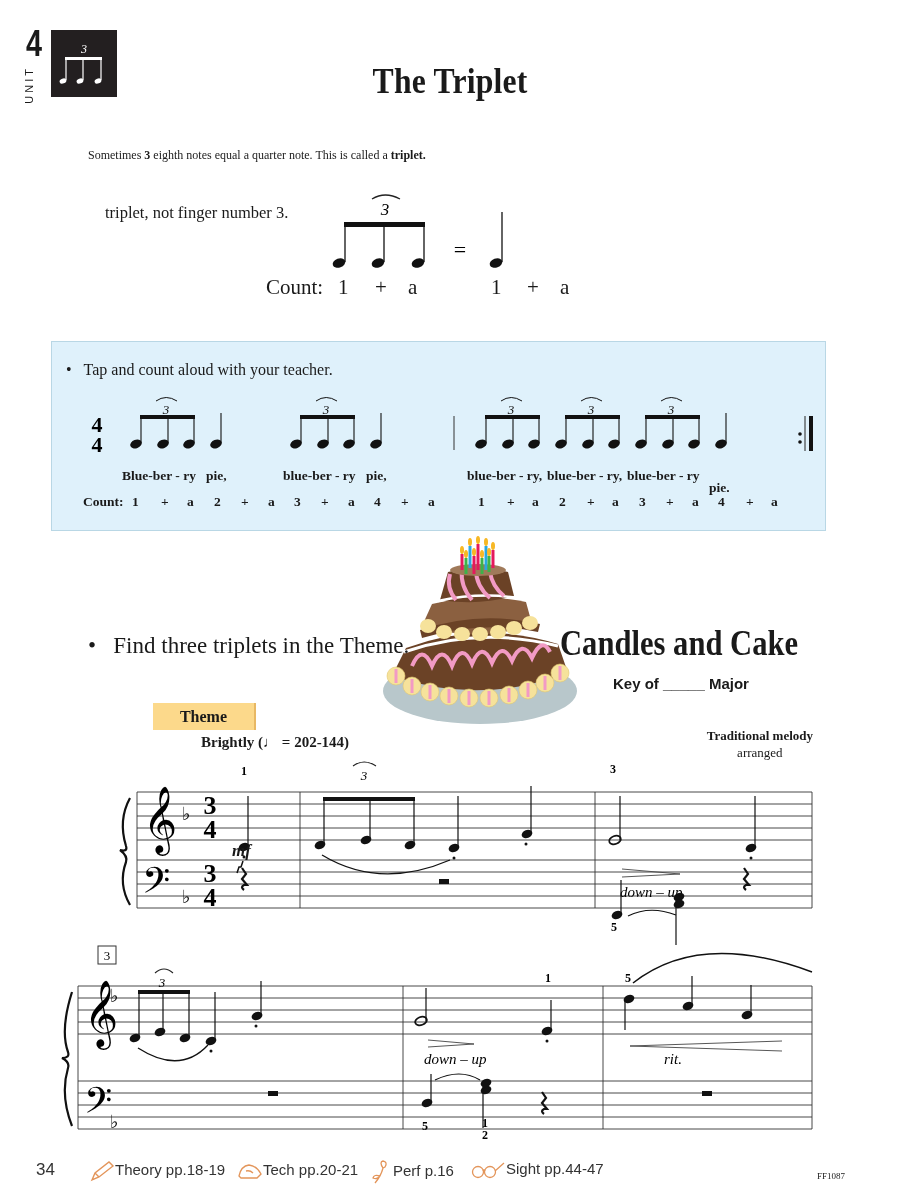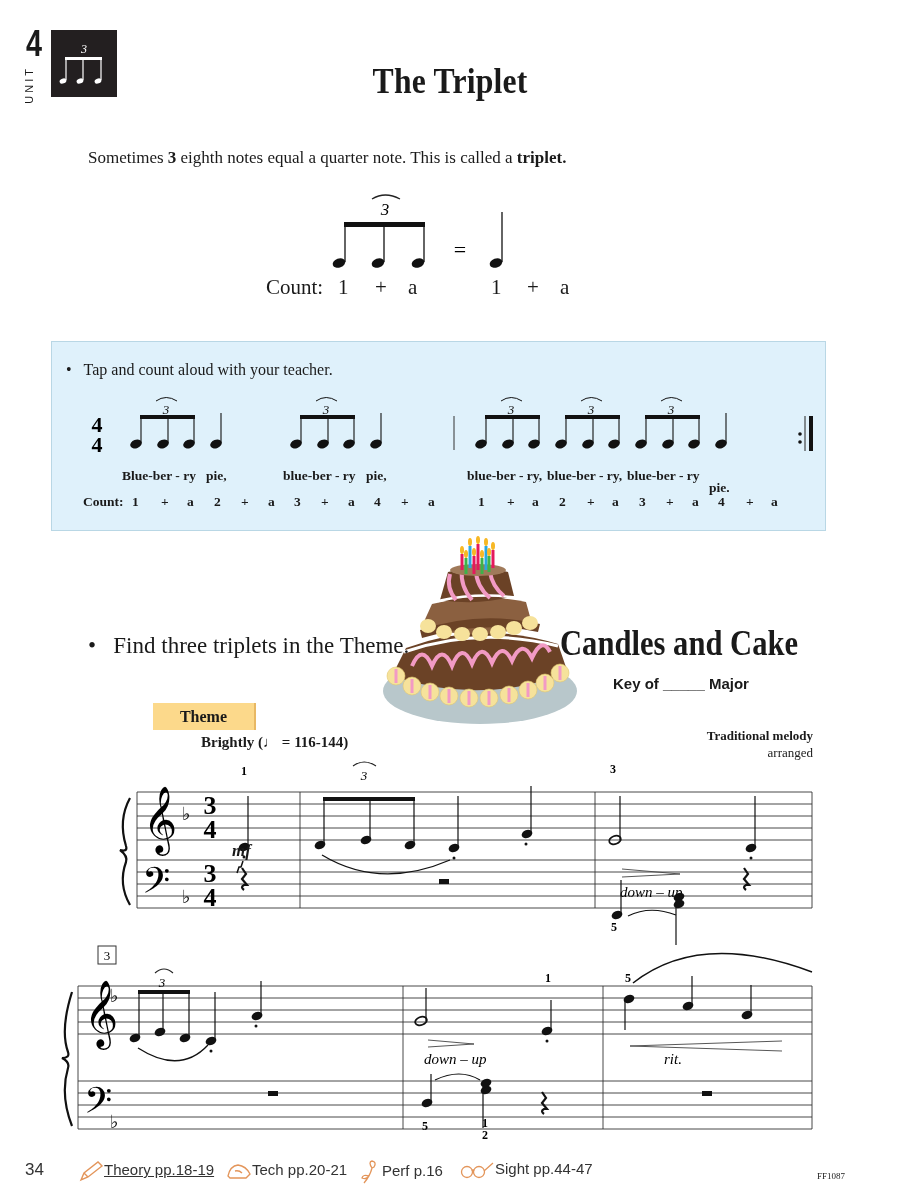--- a/index.html
+++ b/index.html
@@ -2,35 +2,35 @@
 <html><head>
 <meta charset="utf-8">
 <style>
   html,body{margin:0;padding:0;background:#fff;}
   body{width:900px;height:1200px;position:relative;overflow:hidden;font-family:"Liberation Serif","DejaVu Serif",serif;color:#1a1a1a;}
   .abs{position:absolute;}
   .unit-num{left:26px;top:26px;font-family:"Liberation Sans",sans-serif;font-weight:bold;font-size:36px;line-height:36px;transform:scaleX(0.8);transform-origin:left top;}
   .unit-label{left:23px;top:66px;font-family:"Liberation Sans",sans-serif;font-size:11px;letter-spacing:3px;writing-mode:vertical-rl;transform:rotate(180deg);}
   .unit-box{left:51px;top:30px;width:66px;height:67px;background:#231f20;}
   .page-title{left:0;width:900px;top:60px;text-align:center;font-size:36px;font-weight:bold;transform:scaleX(0.88);transform-origin:center;letter-spacing:0.2px;}
-  .intro{left:88px;top:148px;font-size:17px;}
+  .intro{left:88px;top:148px;font-size:12px;}
   .note-text{left:105px;top:201px;font-size:16.5px;line-height:24px;}
   .count1{left:266px;top:275px;font-size:21px;}
   .count1 span{position:absolute;top:0;}
   .blue-box{left:51px;top:341px;width:775px;height:190px;background:#dff1fb;border:1px solid #b9d7e5;box-sizing:border-box;}
   .tap-text{left:66px;top:361px;font-size:16px;}
   .lyric{font-weight:bold;font-size:13.5px;top:468px;}
   .countrow{font-weight:bold;font-size:13.5px;top:494px;}
   .find-text{left:88px;top:633px;font-size:23px;}
   .song-title{left:560px;top:622px;font-size:36px;font-weight:bold;transform:scaleX(0.85);transform-origin:left top;white-space:nowrap;}
   .key-of{left:613px;top:675px;font-family:"Liberation Sans",sans-serif;font-weight:bold;font-size:15px;text-align:center;}
   .theme-box{left:153px;top:703px;width:103px;height:27px;background:#fcd98b;border-right:2px solid #e8b864;box-sizing:border-box;font-weight:bold;font-size:16px;text-align:center;line-height:27px;}
   .brightly{left:201px;top:734px;font-weight:bold;font-size:15px;}
-  .trad{right:87px;top:727px;text-align:right;font-size:13px;line-height:17px;}
-  .footer{top:1160px;font-family:"Liberation Sans",sans-serif;font-size:15px;color:#333;}
+  .trad{right:87px;top:727px;text-align:center;font-size:13px;line-height:17px;}
+  .footer{top:1160px;font-family:"Liberation Sans",sans-serif;font-size:15px;color:#333;margin-left:11px;}
   .footer .ico{display:inline-block;vertical-align:middle;}
   .ff{right:55px;top:1171px;font-size:9px;font-family:"Liberation Serif",serif;}
   svg{position:absolute;overflow:visible;}
 </style>
 </head>
 <body>
 
 <div class="abs unit-num">4</div>
 <div class="abs unit-label">UNIT</div>
 <div class="abs unit-box">
@@ -45,20 +45,21 @@
     <ellipse cx="47" cy="51" rx="3.5" ry="2.5" fill="#fff" transform="rotate(-20 47 51)"></ellipse>
   </svg>
 </div>
 <div class="abs page-title">The Triplet</div>
 
 <div class="abs intro">
   <span>Sometimes </span><b>3</b><span> eighth notes equal a quarter note. This is called a </span><b>triplet.</b>
 </div>
 
 <div class="abs note-text">
+  <div>triplet, not finger number 3.</div>
 </div>
 
 <svg class="triplet-diagram" style="left:330px;top:190px;" width="250" height="90">
   <path d="M 372 9 Q 385 1 400 9" transform="translate(-330,0)" fill="none" stroke="#222" stroke-width="1.3"></path>
   <text x="55" y="25" font-style="italic" font-size="17" text-anchor="middle" font-family="Liberation Serif, serif">3</text>
   <rect x="14" y="32" width="81" height="5" fill="#111"></rect>
   <line x1="15" y1="34" x2="15" y2="72" stroke="#111" stroke-width="1.3"></line>
   <line x1="54" y1="34" x2="54" y2="72" stroke="#111" stroke-width="1.3"></line>
   <line x1="94" y1="34" x2="94" y2="72" stroke="#111" stroke-width="1.3"></line>
   <ellipse cx="9" cy="73" rx="6.5" ry="4.5" fill="#111" transform="rotate(-20 9 73)"></ellipse>
@@ -270,21 +271,21 @@
 <div class="abs find-text">
   <span>•</span>&nbsp;&nbsp;&nbsp;<span>Find three triplets in the Theme.</span>
 </div>
 <div class="abs song-title">Candles and Cake</div>
 <div class="abs key-of">
   <span>Key of</span>
   <span>_____</span>
   <span>Major</span>
 </div>
 <div class="abs theme-box">Theme</div>
-<div class="abs brightly">Brightly (♩ = 116-144)</div>
+<div class="abs brightly">Brightly (♩ = 202-144)</div>
 <div class="abs trad">
   <div style="font-weight:bold">Traditional melody</div>
   <div>arranged</div>
 </div>
 
 <svg style="left:0;top:0;" width="900" height="1200">
   <g stroke="#333" stroke-width="0.9">
 
     <line x1="137" y1="792" x2="812" y2="792"></line>
       <line x1="137" y1="804" x2="812" y2="804"></line>
@@ -431,21 +432,21 @@
   <ellipse cx="688" cy="1006" rx="5.5" ry="4" fill="#111" transform="rotate(-20 688 1006)"></ellipse>
   <line x1="751" y1="985" x2="751" y2="1014" stroke="#111" stroke-width="1.2"></line>
   <ellipse cx="747" cy="1015" rx="5.5" ry="4" fill="#111" transform="rotate(-20 747 1015)"></ellipse>
   <path d="M 782 1041 L 630 1046 L 782 1051" fill="none" stroke="#444" stroke-width="0.9"></path>
   <text x="664" y="1064" font-size="15" font-style="italic" font-family="Liberation Serif, serif">rit.</text>
   <rect x="702" y="1091" width="10" height="5" fill="#111"></rect>
 </svg>
 
 <div class="abs footer" style="left:25px;font-size:17px;">34</div>
 
-<div class="abs footer" style="left:78px;text-decoration:underline;">
+<div class="abs footer" style="left:78px;">
   <svg class="ico" style="position:relative;" width="26" height="22">
       <path d="M 3 20 L 6 13 L 20 2 L 24 6 L 10 17 Z M 6 13 L 10 17" fill="none" stroke="#e3955a" stroke-width="1.4"></path>
     </svg><span>Theory pp.18-19</span>
 </div>
 <div class="abs footer" style="left:226px;">
   <svg class="ico" style="position:relative;" width="26" height="22">
       <path d="M 2 16 Q 4 6 12 5 Q 20 6 24 14 L 20 18 L 4 18 Z M 9 11 Q 13 10 16 13" fill="none" stroke="#e3955a" stroke-width="1.3"></path>
     </svg><span>Tech pp.20-21</span>
 </div>
 <div class="abs footer" style="left:358px;">

